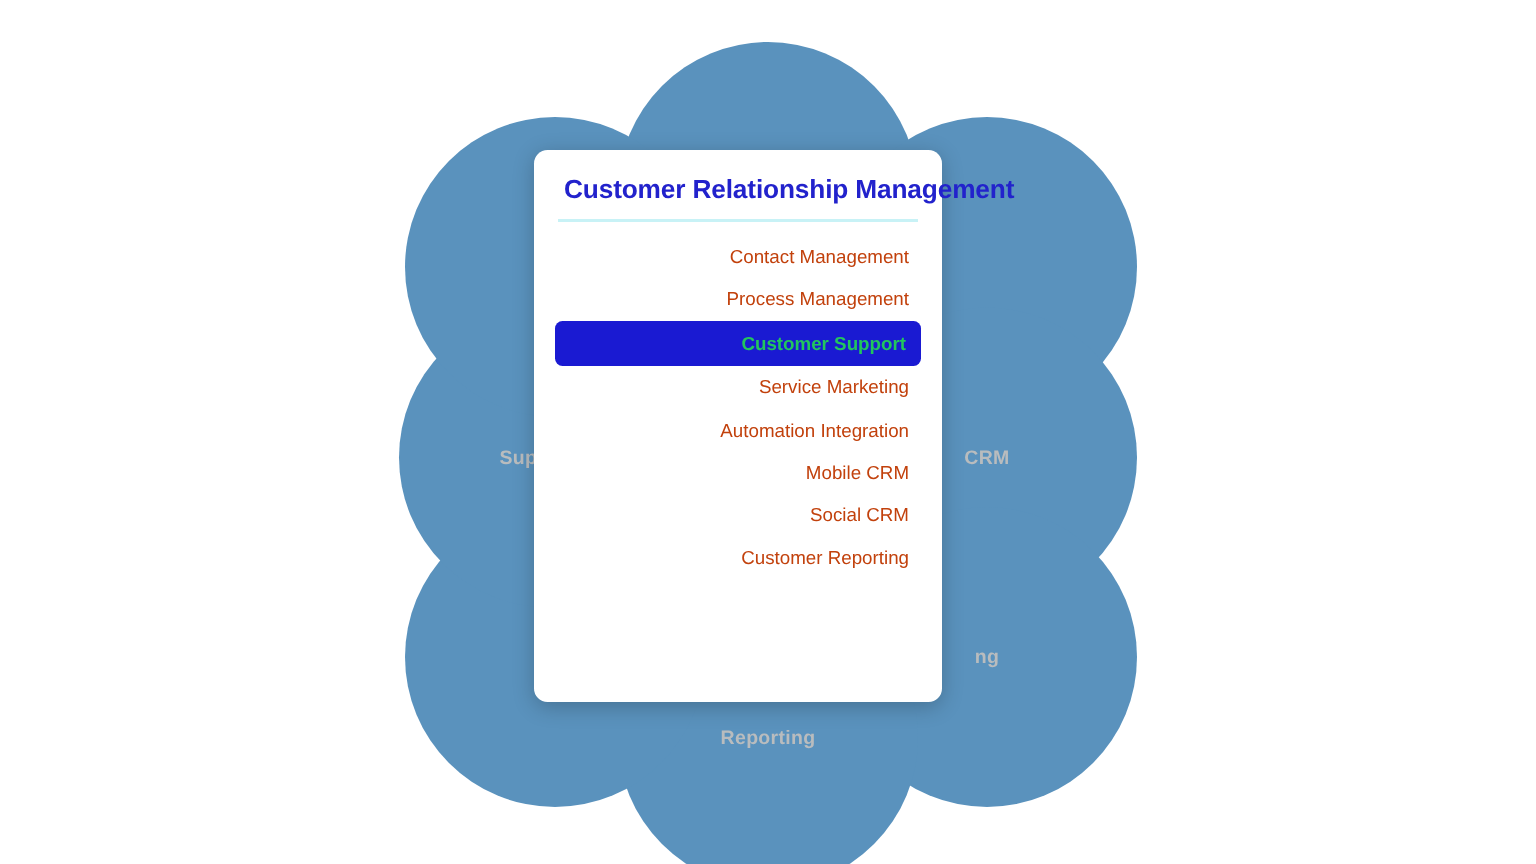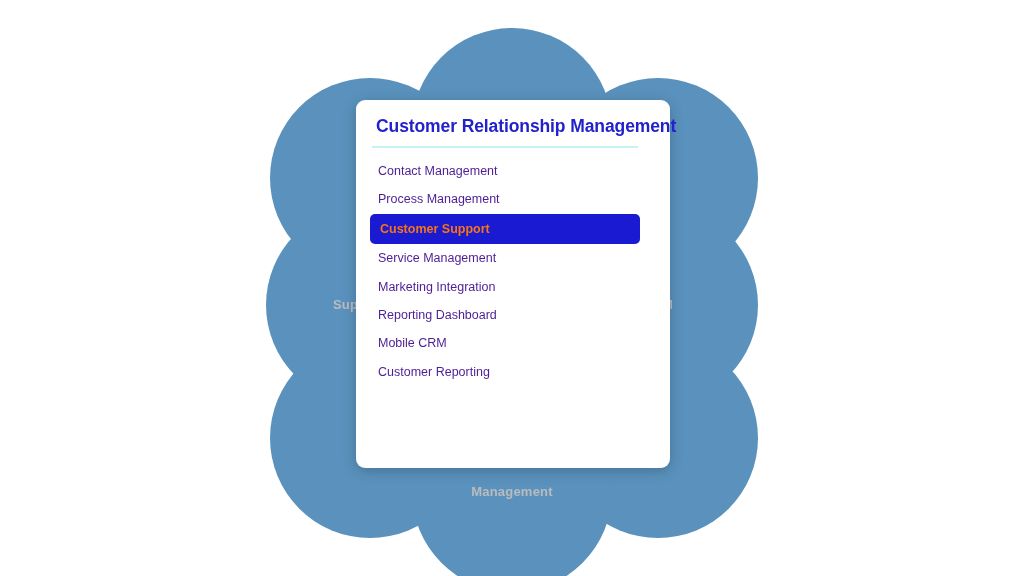--- a/index.html
+++ b/index.html
@@ -46,53 +46,54 @@
   .p-se { width:200px; height:200px; left:296px; top:318px; }
   .p-s  { width:200px; height:200px; left:150px; top:372px; }
   .p-sw { width:200px; height:200px; left:8px;   top:318px; }
   .p-w  { width:200px; height:200px; left:4px;   top:185px; }
   .p-nw { width:200px; height:200px; left:8px;   top:58px; }
 
   
   #menu-card {
     position:absolute;
     left:356px; top:100px;
-    width:314px; height:368px;
+    width:272px; height:368px;
     background:#ffffff;
     border-radius:9px;
     box-shadow:0 3px 14px rgba(0,0,0,0.22);
-    padding:16px 30px 10px 14px;
+    padding:16px 14px 10px 14px;
     z-index:10;
+    text-align:right;
   }
   #menu-title {
     font-size:17.5px;
     font-weight:bold;
     color:#2222cc;
     letter-spacing:-0.1px;
     padding:0 6px 9px 6px;
     white-space:nowrap;
   }
   #menu-divider {
     height:2px;
     background:#c8f2f6;
     margin:0 2px 9px 2px;
   }
   #menu-list { list-style:none; }
   .menu-item {
     font-size:12.5px;
-    color:#4c1d95;
+    color:#c2410c;
     padding:7px 8px;
     border-radius:5px;
     line-height:1.15;
     cursor:pointer;
     white-space:nowrap;
   }
   .menu-item.selected {
     background:#1a1ad2;
-    color:#f97316;
+    color:#22c55e;
     font-weight:bold;
     padding:8px 10px;
   }
 </style>
 </head>
 <body>
 
 <div id="stage">
 
   <div id="flower">
@@ -102,41 +103,41 @@
     <div class="petal p-ne">
       <span class="petal-label"></span>
     </div>
     <div class="petal p-e">
       <span class="petal-label">CRM</span>
     </div>
     <div class="petal p-se">
       <span class="petal-label">ng</span>
     </div>
     <div class="petal p-s">
-      <span class="petal-label">Management</span>
+      <span class="petal-label">Reporting</span>
     </div>
     <div class="petal p-sw">
       <span class="petal-label"></span>
     </div>
     <div class="petal p-w">
       <span class="petal-label">Supply Ch</span>
     </div>
     <div class="petal p-nw">
       <span class="petal-label"></span>
     </div>
   </div>
 
   <div id="menu-card">
     <div id="menu-title">Customer Relationship Management</div>
     <div id="menu-divider"></div>
     <ul id="menu-list">
         <li class="menu-item">Contact Management</li>
         <li class="menu-item">Process Management</li>
         <li class="menu-item selected">Customer Support</li>
-        <li class="menu-item">Service Management</li>
-        <li class="menu-item">Marketing Integration</li>
-        <li class="menu-item">Reporting Dashboard</li>
+        <li class="menu-item">Service Marketing</li>
+        <li class="menu-item">Automation Integration</li>
         <li class="menu-item">Mobile CRM</li>
+        <li class="menu-item">Social CRM</li>
         <li class="menu-item">Customer Reporting</li>
       </ul>
   </div>
 
 </div>
 
 </body></html>

